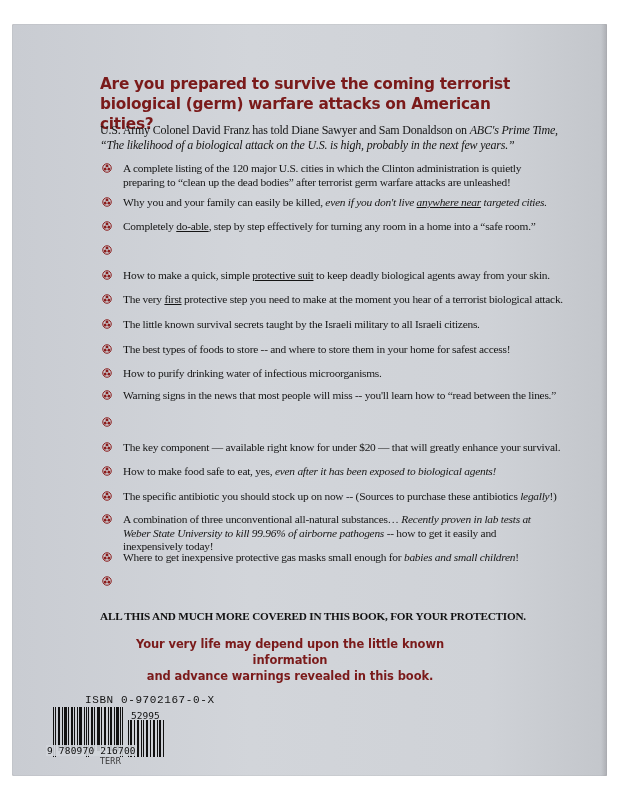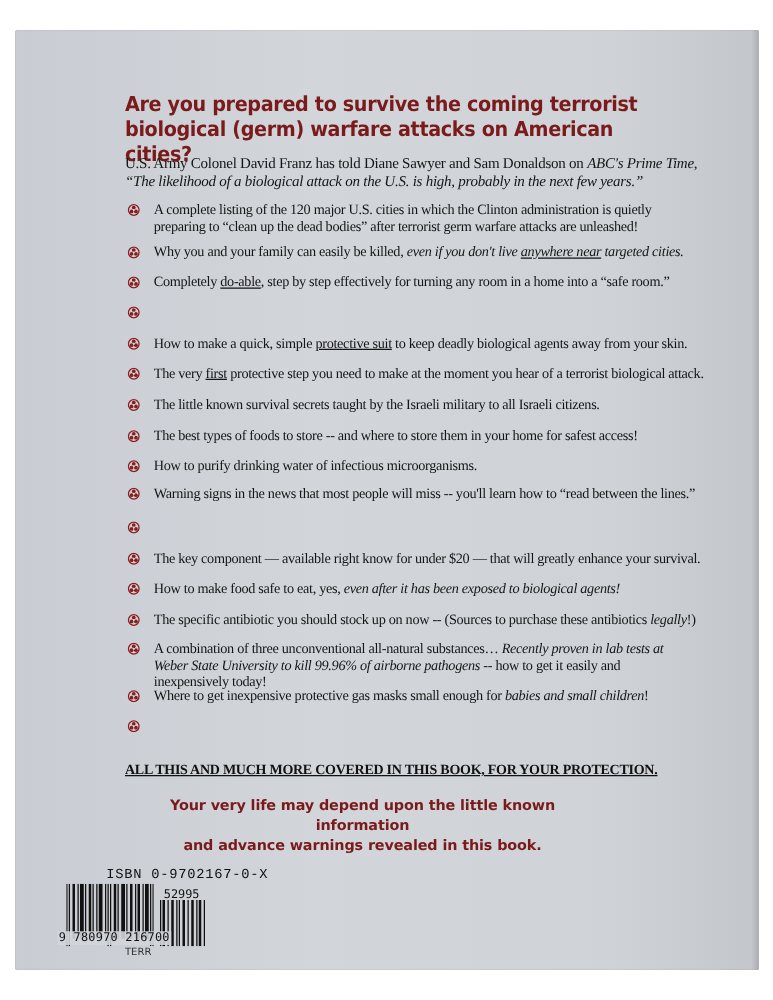--- a/index.html
+++ b/index.html
@@ -34,21 +34,20 @@
   }
   .bullet {
     position:absolute; left:2px; top:1px; width:10px; height:10px;
   }
   .u { text-decoration:underline; }
   .i { font-style:italic; }
   .allthis {
     position:absolute; left:100px; top:610px; width:480px;
     font-family:"Liberation Serif", serif; font-weight:bold; font-size:11.2px; color:#111;
     letter-spacing:-0.2px;
-    text-decoration:underline;
   }
   .closing {
     position:absolute; left:100px; top:636px; width:380px; text-align:center;
     font-family:"DejaVu Sans", sans-serif; font-size:11.5px; line-height:16px; color:#7a1a1a;
     letter-spacing:-0.1px;
     font-weight:bold;
   }
   .isbn-label {
     position:absolute; left:45px; top:694px;
     font-family:Liberation Mono, monospace; font-size:11px; color:#111; letter-spacing:0.6px;margin-left:40px;

